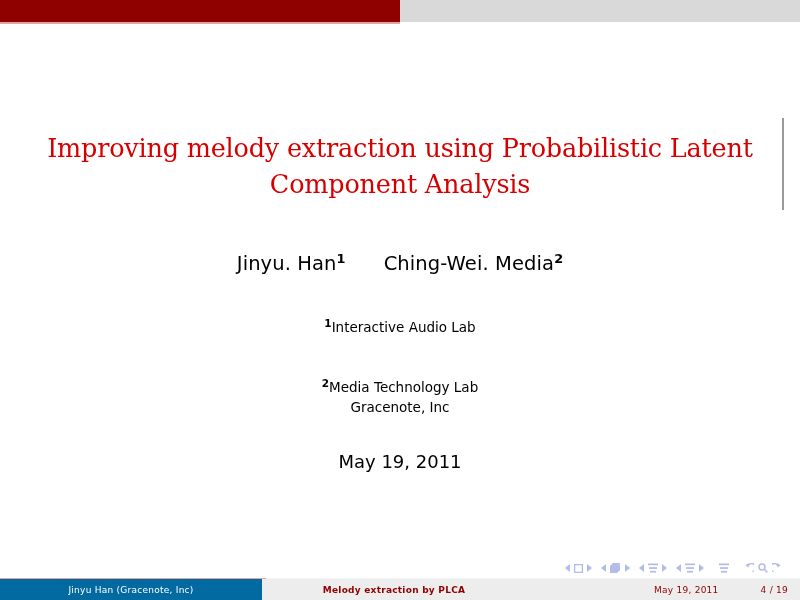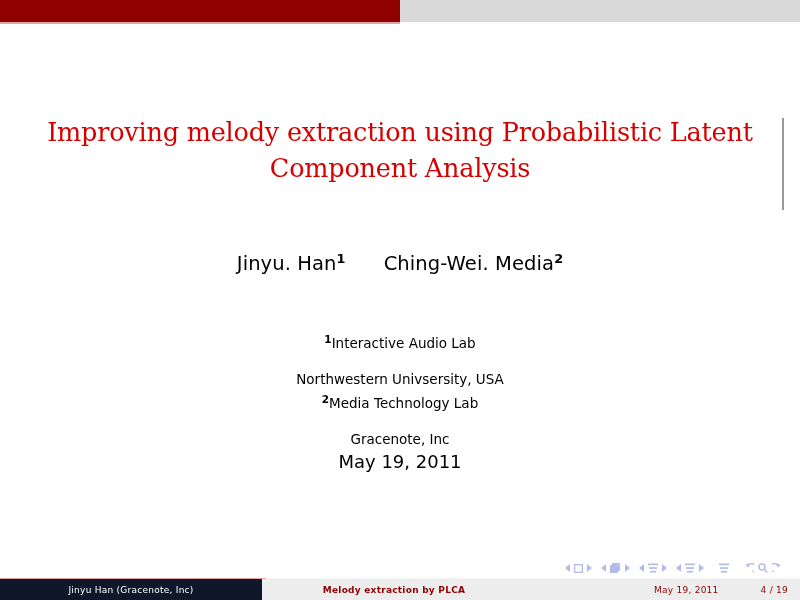--- a/index.html
+++ b/index.html
@@ -64,21 +64,21 @@
     width: 800px;
     text-align: center;
   }
   .title {
     color: #d60000;
     font-family: "DejaVu Serif", serif;
     font-size: 25.5px;
     font-weight: normal;
     line-height: 1.42;
     letter-spacing: -0.2px;
-    margin: 0 auto;
+    margin: 16px auto;
     width: 730px;
   }
 
   
   .authors {
     position: absolute;
     top: 252px;
     left: 0;
     width: 800px;
     text-align: center;
@@ -110,21 +110,21 @@
     line-height: 1.47;
   }
   .affil-1 { top: 318px; }
   .affil-2 { top: 378px; }
   .affil .marker {
     font-size: 0.78em;
     vertical-align: super;
     line-height: 0;
     font-weight: bold;
   }
-  .affil-line { display: block; margin-top: 16px; }
+  .affil-line { display: block; }
 
   
   .date {
     position: absolute;
     top: 451px;
     left: 0;
     width: 800px;
     text-align: center;
     color: #000000;
     font-size: 18px;
@@ -167,21 +167,21 @@
   }
   .foot-seg {
     display: flex;
     align-items: center;
     justify-content: center;
     height: 21px;
     letter-spacing: 0.25px;
   }
   .foot-author {
     width: 266px;
-    background: #0f172a;
+    background: #0369a1;
     color: #ffffff;
   }
   .foot-title {
     width: 268px;
     background: #ededed;
     color: #8f0000;
     font-weight: bold;
   }
   .foot-meta {
     width: 266px;
@@ -226,21 +226,20 @@
   <div class="titleblock">
     <h1 class="title">Improving melody extraction using Probabilistic Latent Component Analysis</h1>
   </div>
 
   <div class="authors">
     <span class="author"><span>Jinyu. Han</span><sup>1</sup></span><span class="author"><span>Ching-Wei. Media</span><sup>2</sup></span>
   </div>
 
   <div class="affil affil-1">
     <span class="affil-line"><span class="marker">1</span><span>Interactive Audio Lab</span></span>
-    <span class="affil-line">Northwestern Univsersity, USA</span>
   </div>
 
   <div class="affil affil-2">
     <span class="affil-line"><span class="marker">2</span><span>Media Technology Lab</span></span>
     <span class="affil-line">Gracenote, Inc</span>
   </div>
 
   <div class="date">May 19, 2011</div>
 
   <div class="navsymbols">

